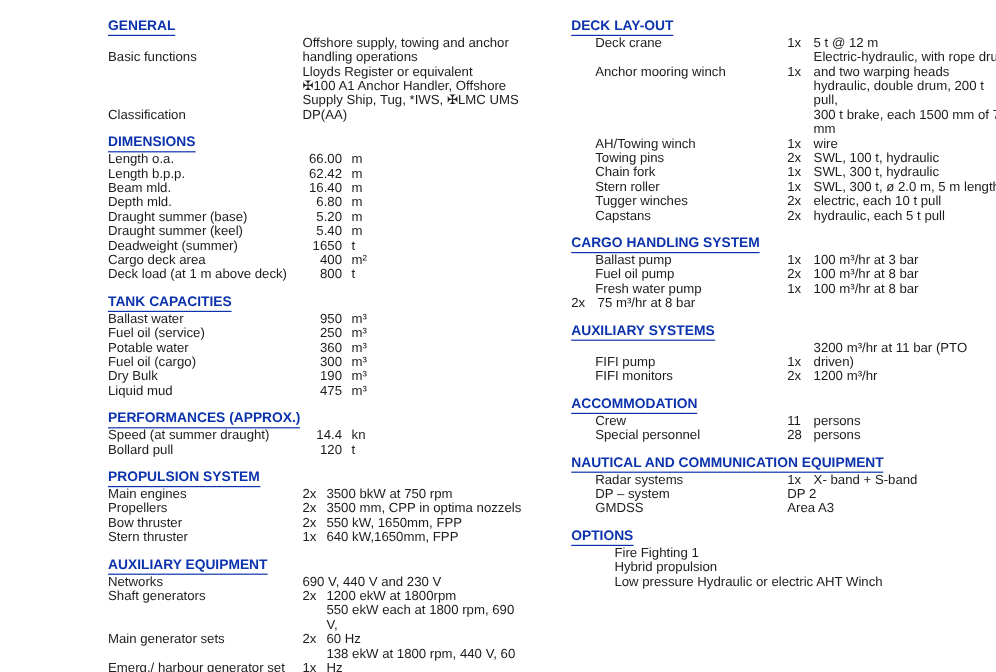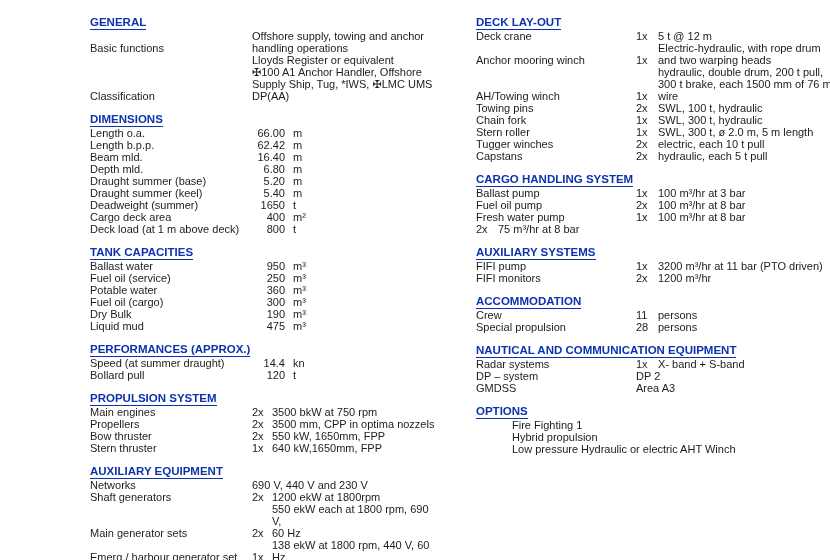--- a/index.html
+++ b/index.html
@@ -15,21 +15,21 @@
   .col-right { left:476px; width:365px; }
   .section { margin-bottom:11px; }
   .section-title {
     display:inline-block;
     font-weight:bold; font-size:11.5px; color:var(--blue);
     line-height:12px; padding-bottom:1px;
     border-bottom:1.2px solid var(--blue);
   }
   .row { display:flex; line-height:12px; align-items:flex-end; }
   .label { flex:0 0 162px; }
-  .col-right .label { flex:0 0 160px; }
+  .col-right .label { flex:0 0 160px;margin-left:20px; }
   .qty { flex:0 0 20px; }
   .col-right .qty { flex:0 0 22px; }
   .val { flex:0 0 33px; text-align:right; }
   .unit { margin-left:8px; }
   .lines { flex:1; white-space:pre-line; }
   .plain { line-height:12px;margin-left:36px; }
 </style>
 </head>
 <body>
 
@@ -212,21 +212,21 @@
         </div><div class="row">
           <span class="label">FIFI monitors</span>
           <span class="qty">2x</span>
           <span class="lines">1200 m³/hr</span>
         </div></div>
       <div class="section"><div class="section-title">ACCOMMODATION</div><div class="row">
           <span class="label">Crew</span>
           <span class="qty">11</span>
           <span class="lines">persons</span>
         </div><div class="row">
-          <span class="label">Special propulsion</span>
+          <span class="label">Special personnel</span>
           <span class="qty">28</span>
           <span class="lines">persons</span>
         </div></div>
       <div class="section"><div class="section-title">NAUTICAL AND COMMUNICATION EQUIPMENT</div><div class="row">
           <span class="label">Radar systems</span>
           <span class="qty">1x</span>
           <span class="lines">X- band + S-band</span>
         </div><div class="row">
           <span class="label">DP – system</span>
           <span class="lines">DP 2</span>

